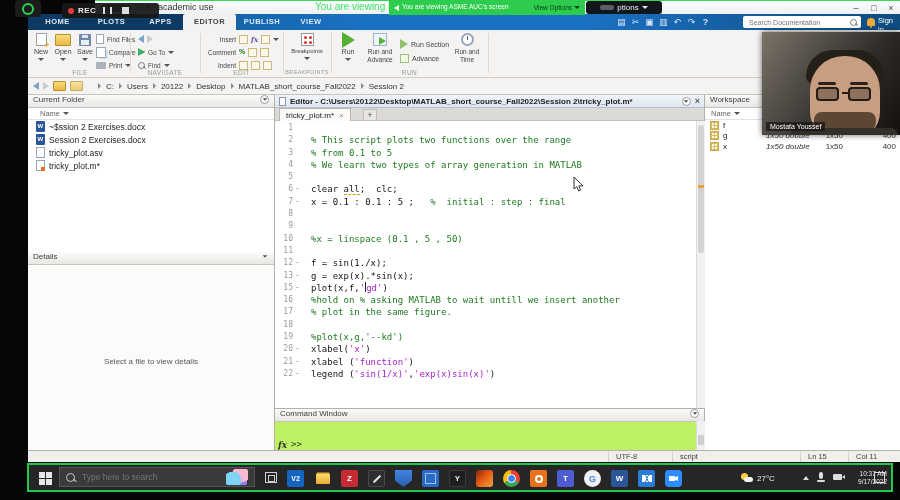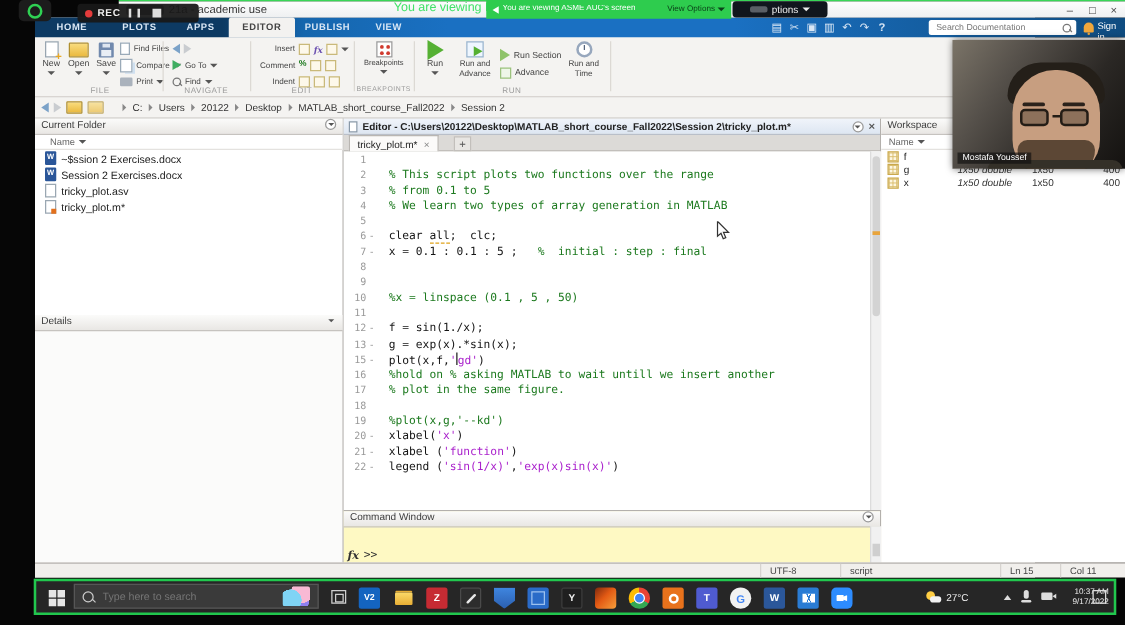--- a/index.html
+++ b/index.html
@@ -147,21 +147,21 @@
   .dash{width:9px;text-align:center;color:#999;font-size:8px;flex:none;}
   .ct{margin-left:9px;flex:none;}
   .tk-p{color:#141414;} .tk-c{color:#1d7a1f;} .tk-s{color:#aa22cc;}
   .tk-w{color:#141414;border-bottom:1px dashed #e0a31b;}
   .tk-cur{display:inline-block;width:1px;height:10px;background:#222;vertical-align:-1px;}
   .ed-scroll{position:absolute;left:421px;top:26px;width:9px;height:287px;background:#f1f1f1;border-left:1px solid #dcdcdc;box-sizing:border-box;}
   .ed-thumb{position:absolute;left:1px;top:4px;width:6px;height:128px;background:#d3d3d3;border-radius:3px;}
   .ed-mark{position:absolute;left:1px;top:64px;width:6px;height:3px;background:#e8a43c;}
 
   
-  .cw-panel{position:absolute;left:247px;top:394px;width:430px;height:42px;background:#fef9c3;border-right:1px solid #b3b0ac;
+  .cw-panel{position:absolute;left:247px;top:394px;width:430px;height:42px;background:#bef264;border-right:1px solid #b3b0ac;
             border-top:1px solid #b3b0ac;box-sizing:border-box;}
   .cw-body{position:absolute;left:0;top:12px;width:421px;height:30px;overflow:hidden;}
   .cw-row{height:11px;line-height:11px;padding-left:16px;font-family:"DejaVu Sans Mono",monospace;font-size:9px;white-space:pre;}
   .cw-t{color:#c35414;} .cw-l{color:#b34a0e;text-decoration:underline;font-weight:bold;}
   .cw-fx{position:absolute;left:3px;top:31px;font:italic bold 9px "DejaVu Serif",serif;color:#333;}
   .cw-prompt{position:absolute;left:16px;top:30px;font-family:"DejaVu Sans Mono",monospace;font-size:9px;color:#333;}
   .cw-scroll{position:absolute;left:421px;top:12px;width:9px;height:30px;background:#f1f1f1;border-left:1px solid #dcdcdc;box-sizing:border-box;}
   .cw-thumb{position:absolute;left:1px;top:14px;width:6px;height:10px;background:#cfcfcf;}
 
   
@@ -487,20 +487,21 @@
         </div>
     </div>
 
     <div class="dt-panel">
       <div class="panel-hdr">
         <span>Details</span>
         <span class="hdr-btn" style="border:none;background:none;">
             <span class="caret"></span>
           </span>
       </div>
+      <div class="dt-empty">Select a file to view details</div>
     </div>
 
     <div class="ed-panel">
       <div class="ed-title">
         <span class="ed-ico"></span>
         <span class="ttl">Editor - C:\Users\20122\Desktop\MATLAB_short_course_Fall2022\Session 2\tricky_plot.m*</span>
         <span class="hdr-btn">
             <span class="caret"></span>
           </span>
         <span class="ed-x">×</span>

